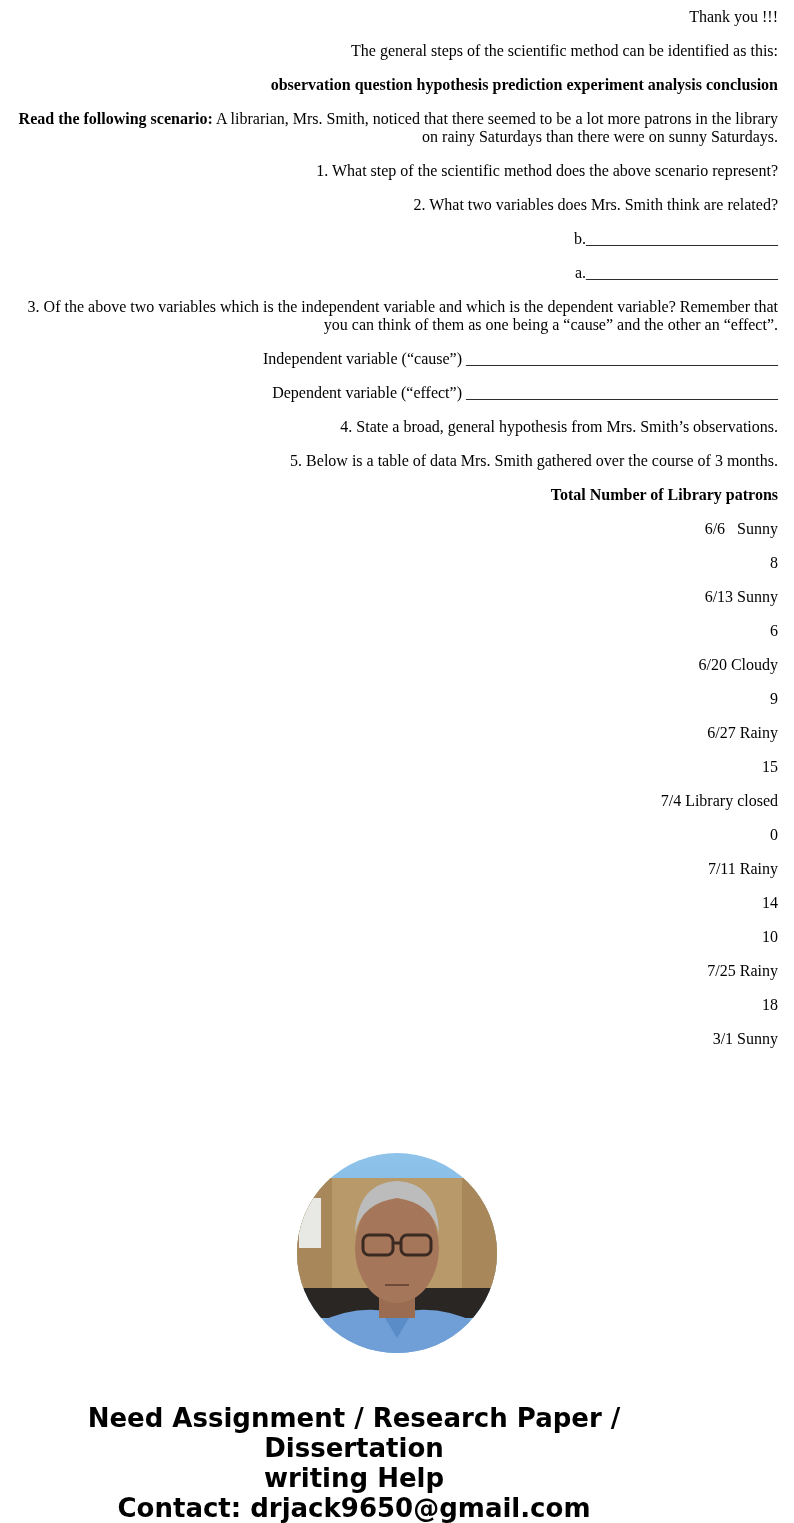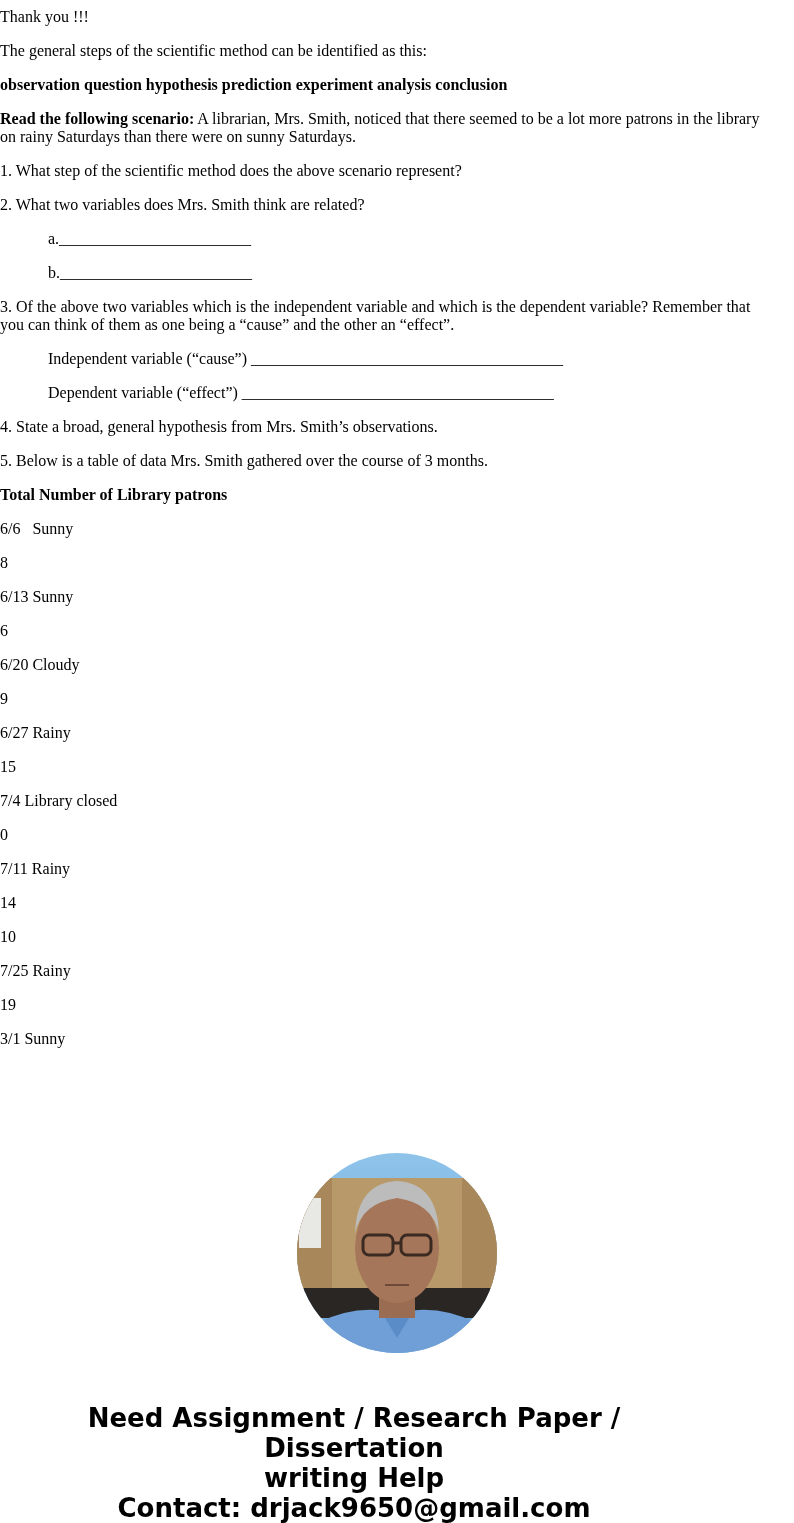--- a/index.html
+++ b/index.html
@@ -12,23 +12,24 @@
       height: 1523px;
       position: relative;
       overflow: hidden;
       font-family: "Liberation Serif", "DejaVu Serif", serif;
       font-size: 16px;
       color: #000000;
       line-height: 18px;
     }
     .content {
       position: absolute;
-      left: 0;
+      left: 8px;
       top: 8px;
       width: 770px;
+      text-align: right;
     }
     p {
       margin: 0 0 16px 0;
     }
     .indent {
       padding-left: 48px;
     }
     b { font-weight: bold; }
     .avatar {
       position: absolute;
@@ -56,22 +57,22 @@
 </head>
 <body>
 
 <div class="content">
   <p>Thank you !!!</p>
   <p>The general steps of the scientific method can be identified as this:</p>
   <p><b>observation question hypothesis prediction experiment analysis conclusion</b></p>
   <p><b>Read the following scenario:</b><span> A librarian, Mrs. Smith, noticed that there seemed to be a lot more patrons in the library on rainy Saturdays than there were on sunny Saturdays.</span></p>
   <p>1. What step of the scientific method does the above scenario represent?</p>
   <p>2. What two variables does Mrs. Smith think are related?</p>
+  <p class="indent">b.________________________</p>
   <p class="indent">a.________________________</p>
-  <p class="indent">b.________________________</p>
   <p>3. Of the above two variables which is the independent variable and which is the dependent variable? Remember that you can think of them as one being a “cause” and the other an “effect”.</p>
   <p class="indent">Independent variable (“cause”) _______________________________________</p>
   <p class="indent">Dependent variable (“effect”) _______________________________________</p>
   <p>4. State a broad, general hypothesis from Mrs. Smith’s observations.</p>
   <p>5. Below is a table of data Mrs. Smith gathered over the course of 3 months.</p>
   <p><b>Total Number of Library patrons</b></p>
 
   <p>6/6&nbsp;&nbsp; Sunny</p>
   <p>8</p>
   <p>6/13 Sunny</p>
@@ -79,21 +80,21 @@
   <p>6/20 Cloudy</p>
   <p>9</p>
   <p>6/27 Rainy</p>
   <p>15</p>
   <p>7/4 Library closed</p>
   <p>0</p>
   <p>7/11 Rainy</p>
   <p>14</p>
   <p>10</p>
   <p>7/25 Rainy</p>
-  <p>19</p>
+  <p>18</p>
   <p>3/1 Sunny</p>
 </div>
 
 <div class="avatar">
   <svg width="200" height="200" viewBox="0 0 200 200">
     <defs>
       <linearGradient id="sky" x1="0" y1="0" x2="0" y2="1">
         <stop offset="0" stop-color="#8fc3ea"></stop>
         <stop offset="1" stop-color="#6aa7d8"></stop>
       </linearGradient>

